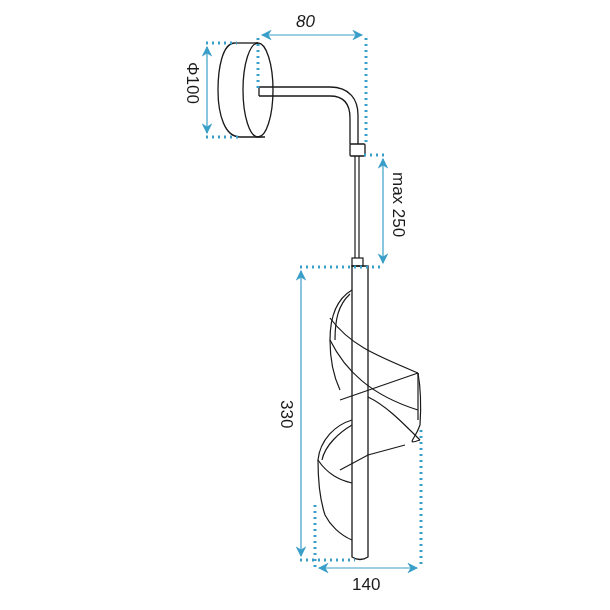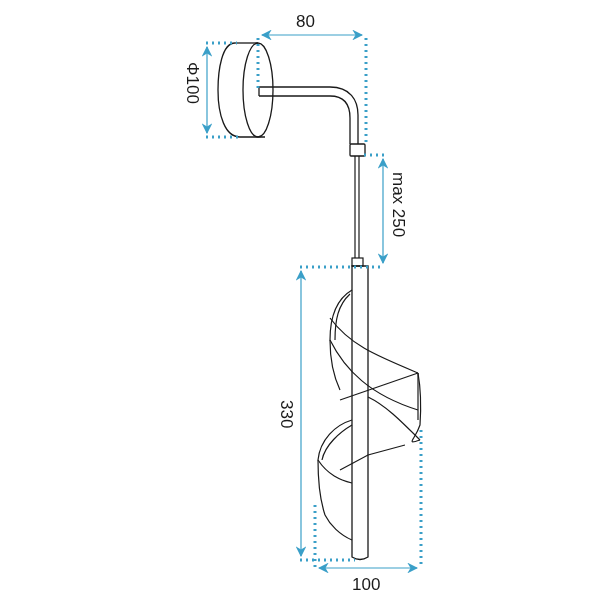--- a/index.html
+++ b/index.html
@@ -81,18 +81,18 @@
     </g>
     <line x1="301" y1="271" x2="301" y2="556" stroke="#3a9fc8" stroke-width="1.2" marker-start="url(#arr)" marker-end="url(#arr)"></line>
 
     <g stroke="#3a9fc8" fill="none" stroke-width="3" stroke-dasharray="2,4">
       <line x1="315" y1="505" x2="315" y2="568"></line>
       <line x1="421" y1="430" x2="421" y2="568"></line>
     </g>
     <line x1="319" y1="568" x2="417" y2="568" stroke="#3a9fc8" stroke-width="1.2" marker-start="url(#arr)" marker-end="url(#arr)"></line>
   </svg>
 
-  <span class="dim-label" style="left:296px; top:12px;">80</span>
+  <span class="dim-label" style="left:296px; top:12px;font-style:italic;">80</span>
   <span class="dim-label rot90" style="left:202px; top:62px;">Φ100</span>
   <span class="dim-label rot90" style="left:408px; top:172px;">max 250</span>
   <span class="dim-label rot90" style="left:296px; top:400px;">330</span>
-  <span class="dim-label" style="left:352px; top:575px;">100</span>
+  <span class="dim-label" style="left:352px; top:575px;">140</span>
 </div>
 
 </body></html>

